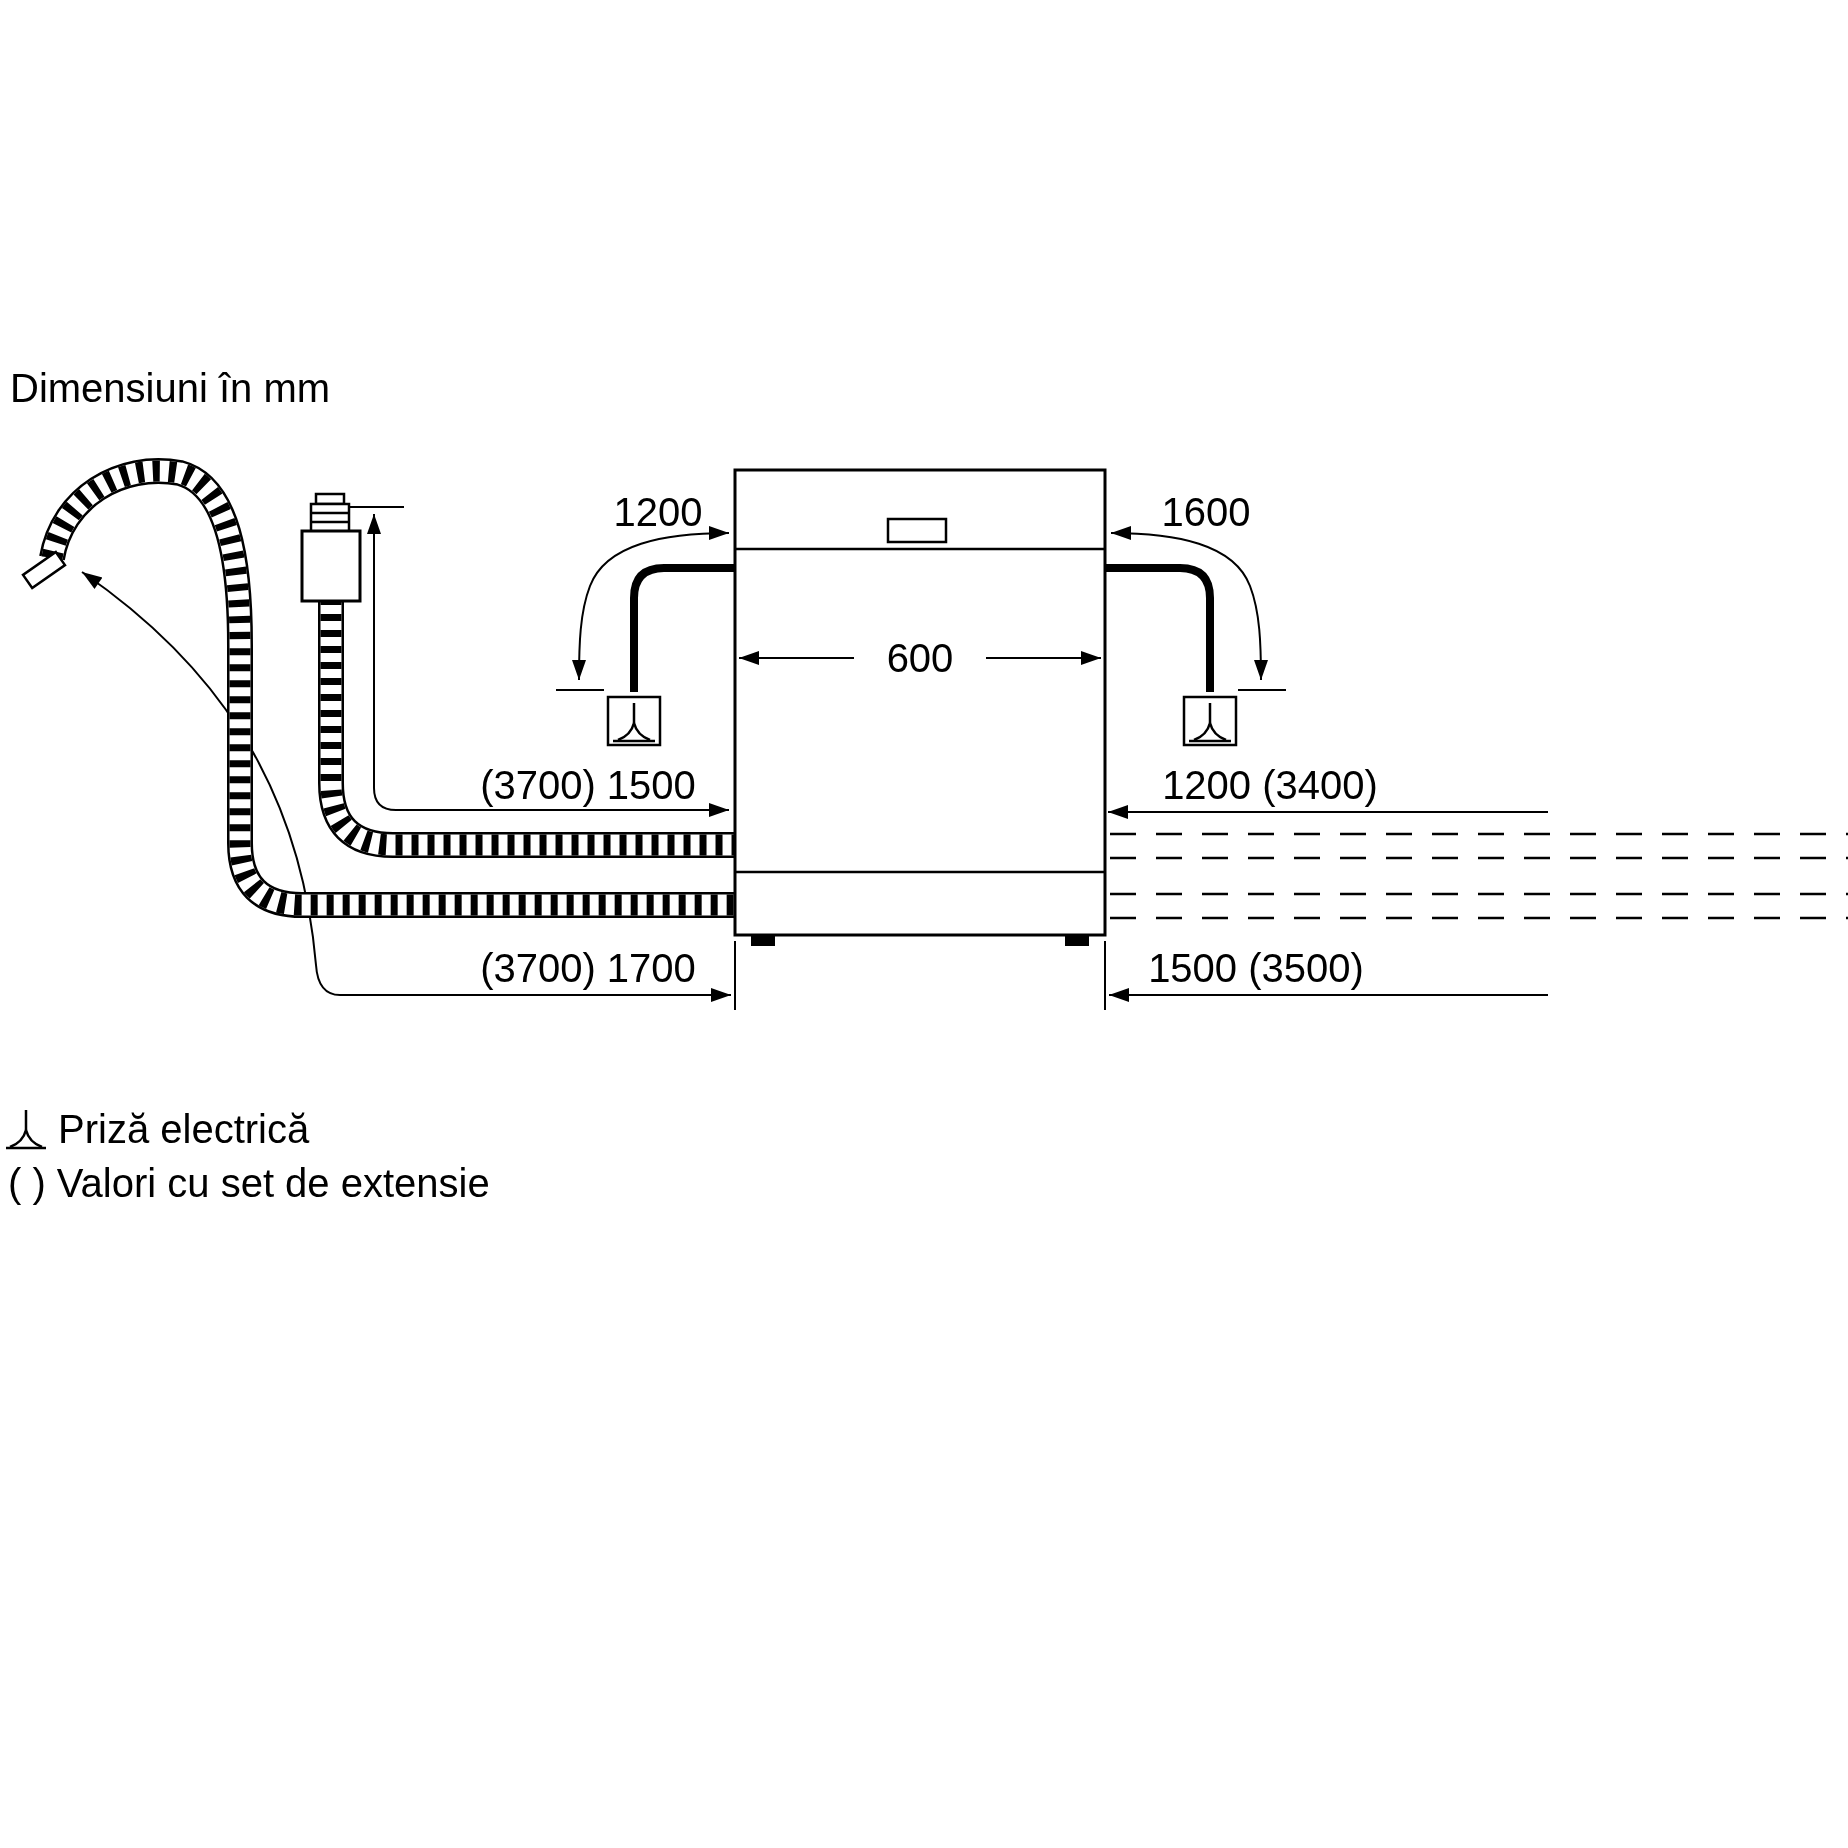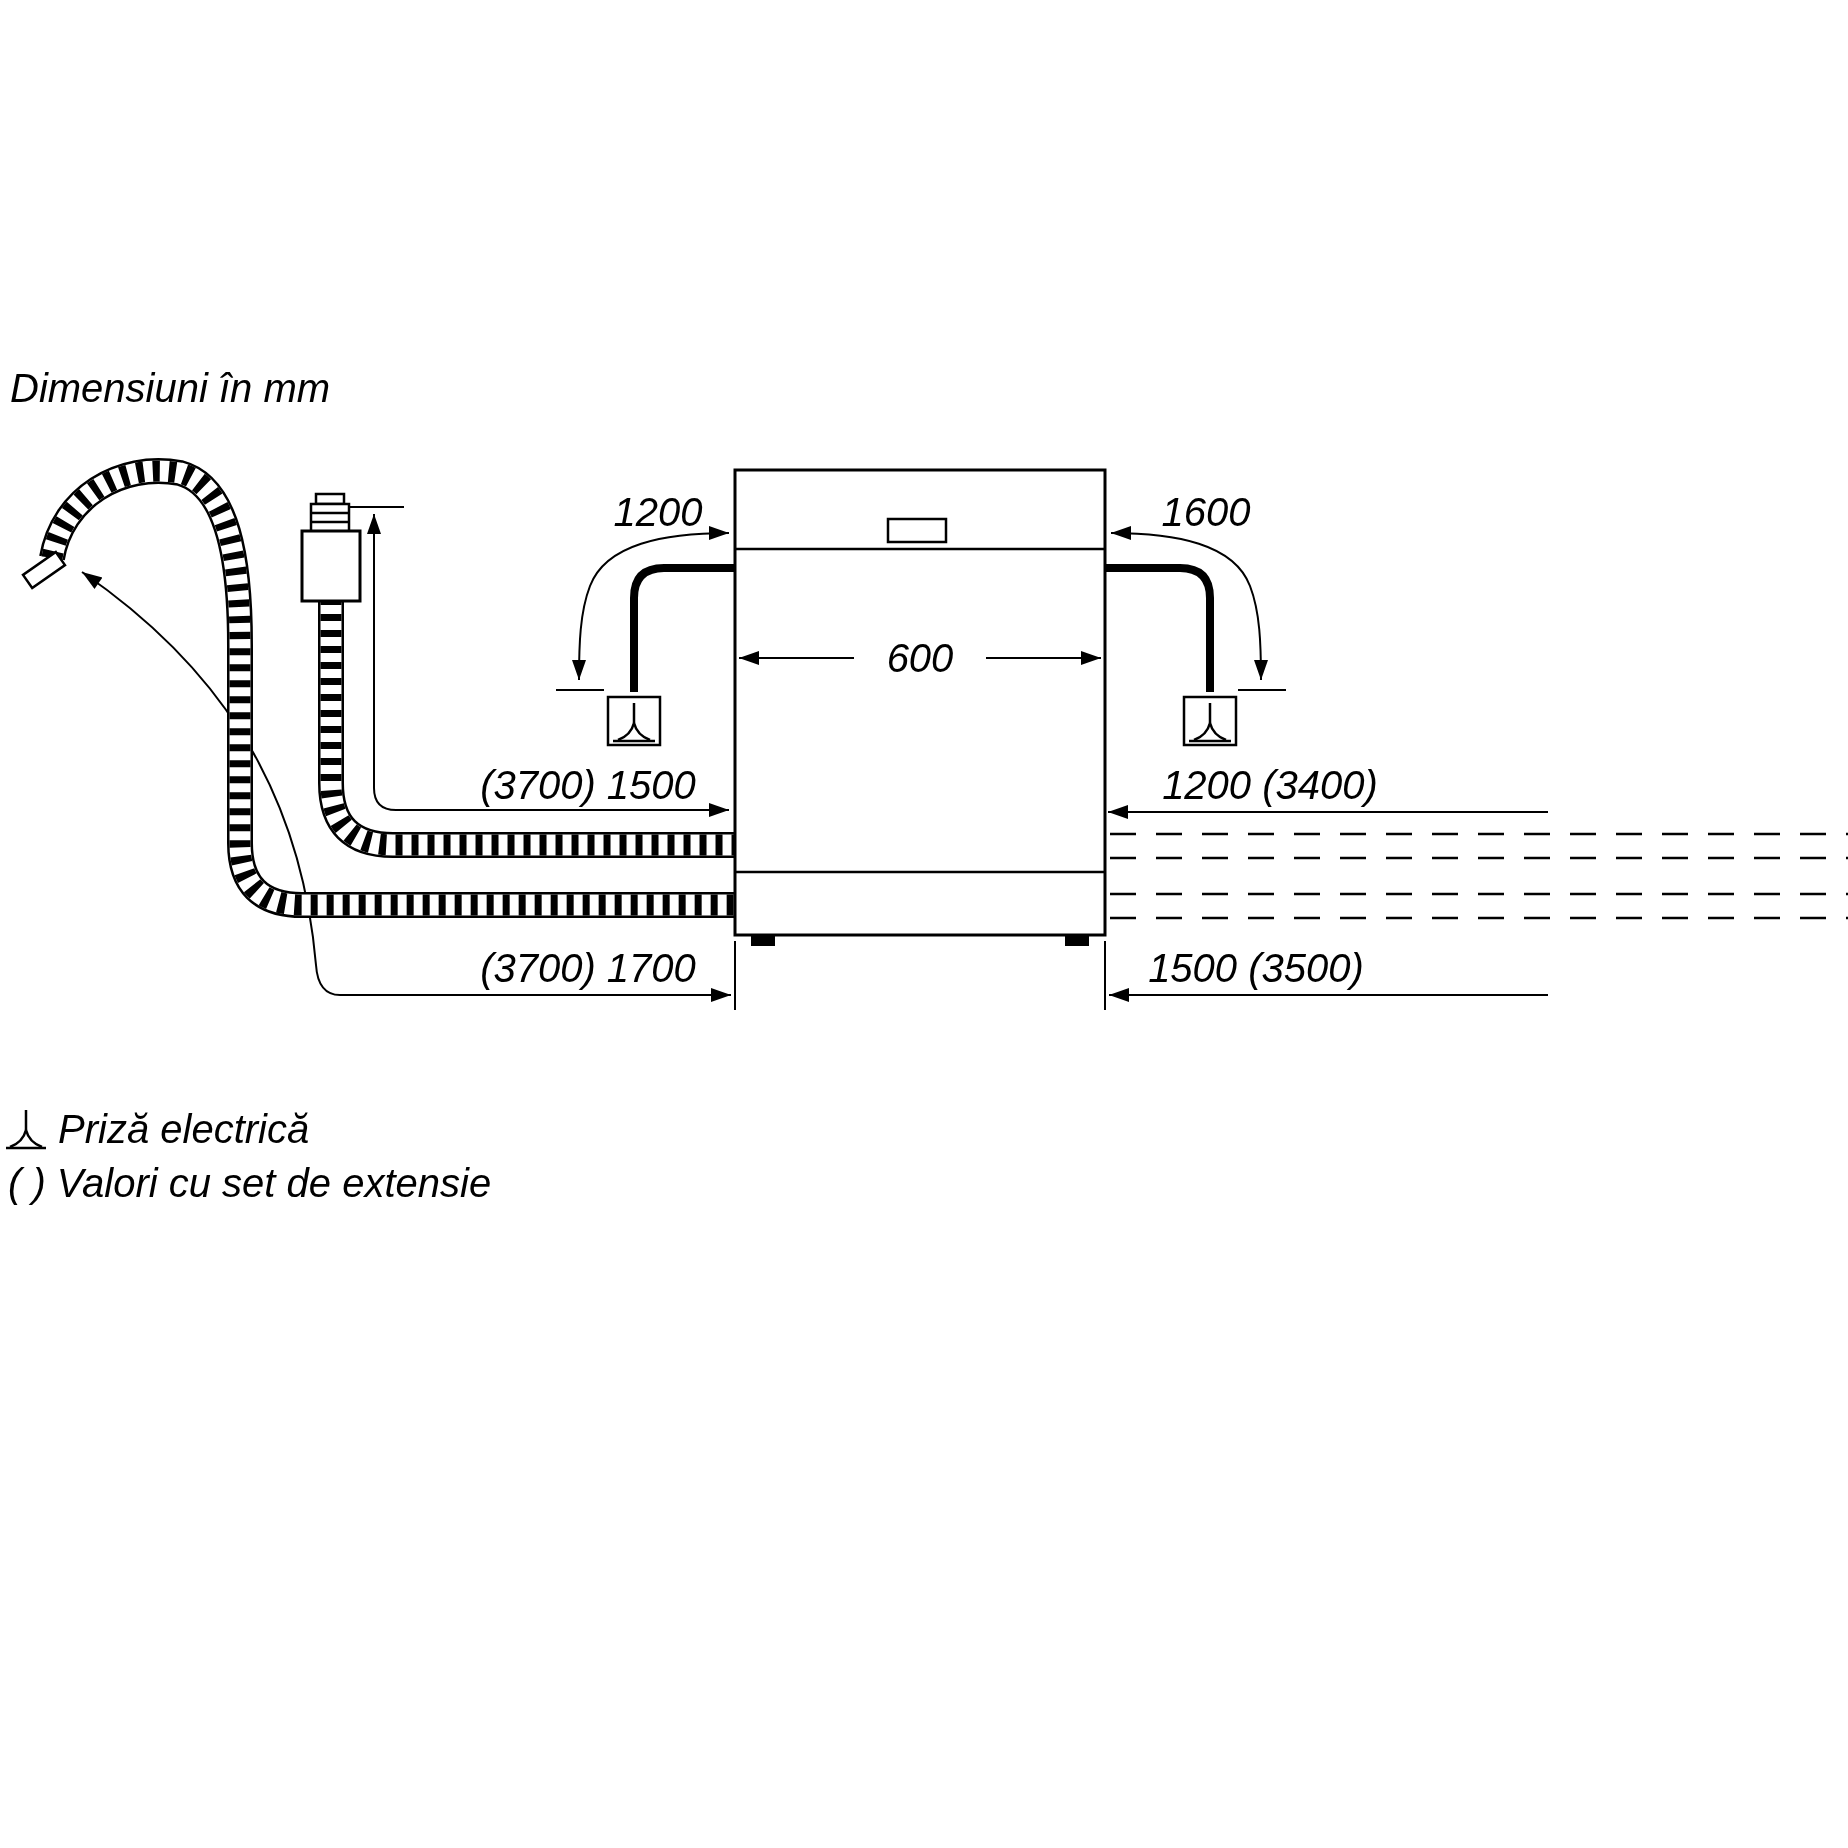--- a/index.html
+++ b/index.html
@@ -2,21 +2,20 @@
 <html><head>
 <meta charset="utf-8">
 <style>
   html, body { margin: 0; padding: 0; background: #ffffff; }
   .canvas {
     position: relative;
     width: 1848px;
     height: 1848px;
     background: #ffffff;
     font-family: "Liberation Sans", sans-serif;
-    font-style: italic;
   }
   svg { display: block; }
   svg text {
     font-family: "Liberation Sans", sans-serif;
     font-size: 40px;
     fill: #000000;
   }
   .thin  { stroke: #000; stroke-width: 2;   fill: none; }
   .mid   { stroke: #000; stroke-width: 2.5; fill: none; }
   .thick { stroke: #000; stroke-width: 3;   fill: none; }

